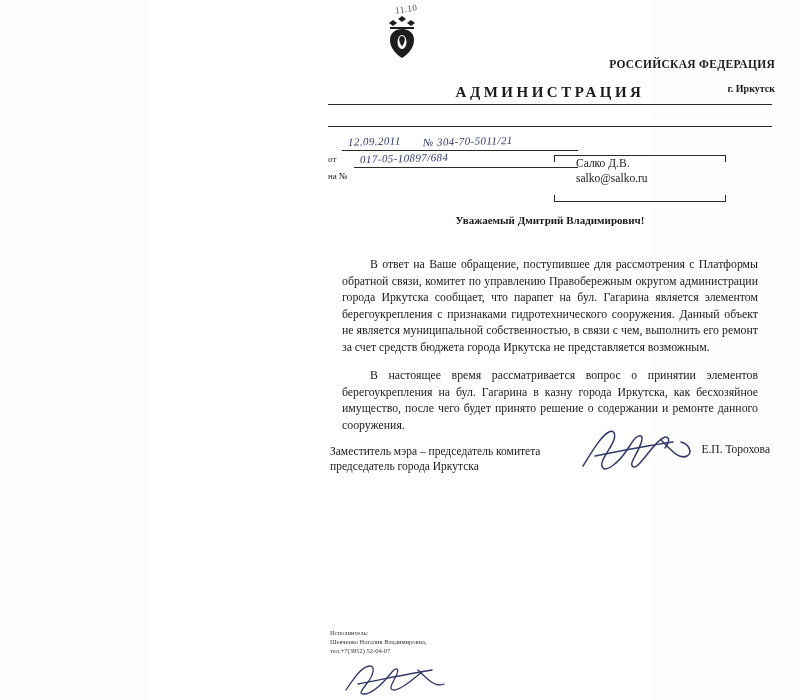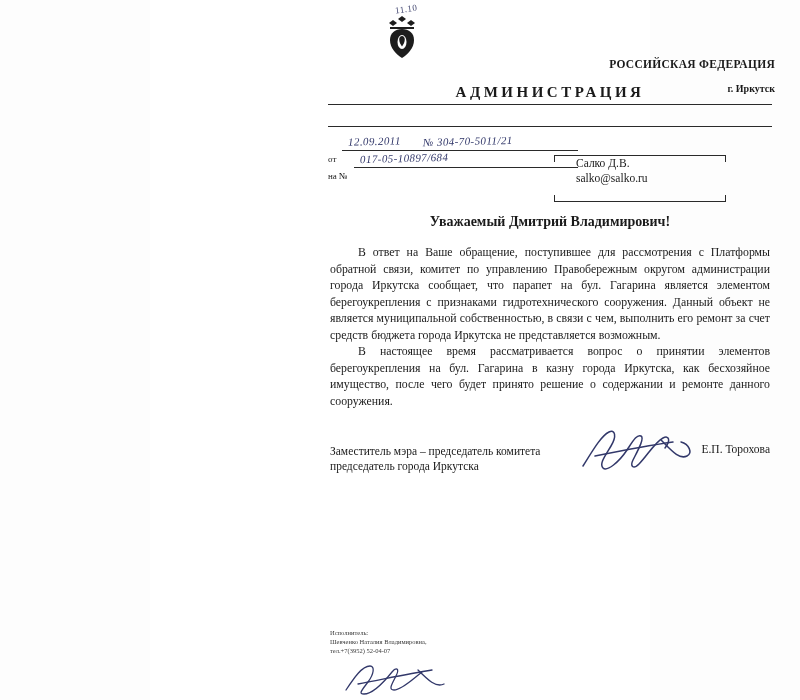--- a/index.html
+++ b/index.html
@@ -181,35 +181,35 @@
     left: 26px;
     text-align: left;
   }
 
   .greeting {
     position: absolute;
     left: 178px;
     top: 214px;
     width: 444px;
     text-align: center;
-    font-size: 14px;
+    font-size: 11px;
     font-weight: bold;
   }
 
   .body-text {
     position: absolute;
     left: 180px;
     top: 244px;
     width: 440px;
     font-size: 11.8px;
     line-height: 16.5px;
     text-align: justify;
   }
   .body-text p {
-    margin: 0;
+    margin: 12px;
     text-indent: 28px;
   }
 
   .signature-block {
     position: absolute;
     left: 180px;
     top: 412px;
     width: 440px;
     font-size: 11.5px;
     line-height: 15px;

